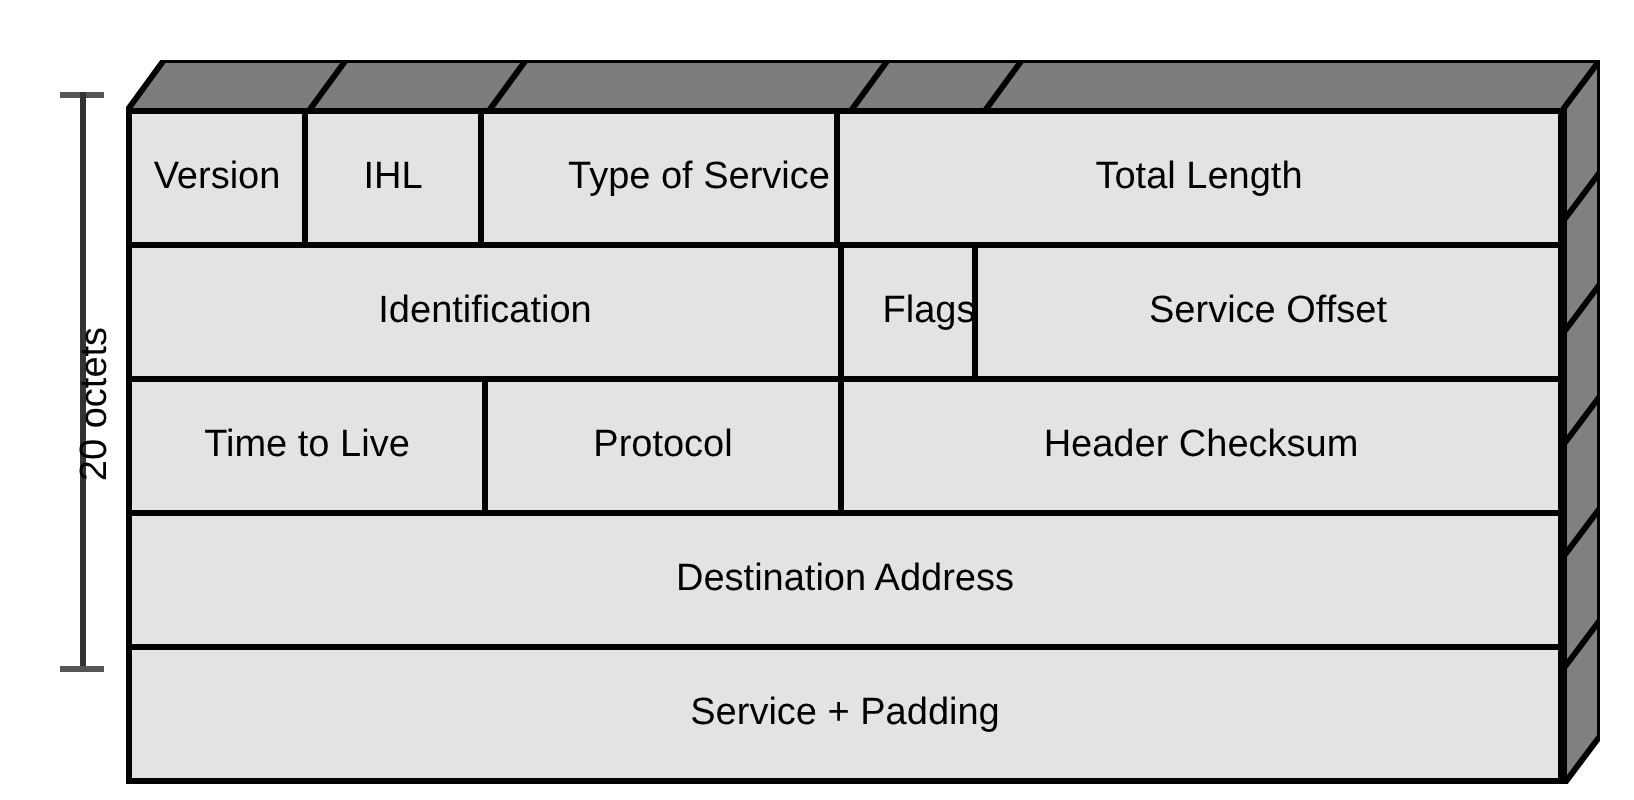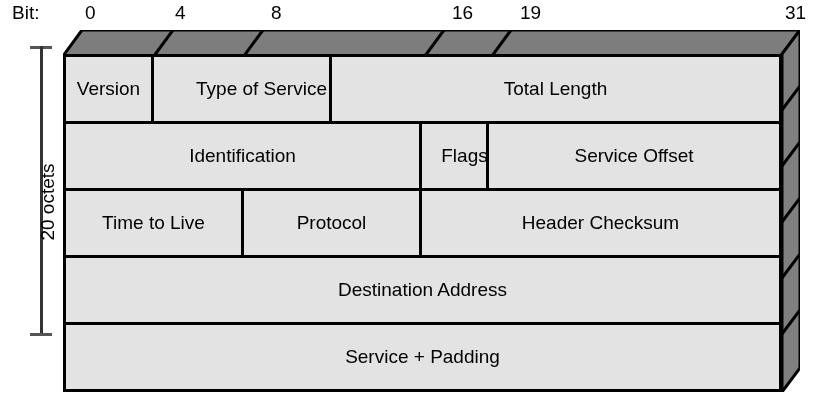--- a/index.html
+++ b/index.html
@@ -151,29 +151,20 @@
   .w16 { flex: 0 0 178px; padding-left: 40px; }
   .w3  { flex: 0 0 67px; padding-left: 21px; }
   .w32 { flex: 1 1 auto; }
   .wrest { flex: 1 1 auto; }
 </style>
 </head>
 <body>
 
 <div id="diagram-root">
 
-  <div class="bit-scale">
-    <span class="bit-caption">Bit:</span>
-    <span class="bit-0">0</span>
-    <span class="bit-4">4</span>
-    <span class="bit-8">8</span>
-    <span class="bit-16">16</span>
-    <span class="bit-19">19</span>
-    <span class="bit-31">31</span>
-  </div>
 
   <div class="octet-bracket">
     <div class="tick top"></div>
     <div class="stem"></div>
     <div class="tick bottom"></div>
     <div class="octet-label">20 octets</div>
   </div>
 
   <div class="box-3d">
 
@@ -182,20 +173,21 @@
       <line x1="91" y1="26" x2="110" y2="0" stroke="#000000" stroke-width="3"></line>
       <line x1="181" y1="26" x2="200" y2="0" stroke="#000000" stroke-width="3"></line>
       <line x1="362" y1="26" x2="381" y2="0" stroke="#000000" stroke-width="3"></line>
       <line x1="429" y1="26" x2="448" y2="0" stroke="#000000" stroke-width="3"></line>
     </svg>
 
     <div class="face">
 
       <div class="row">
         <div class="cell w4">Version</div>
+        <div class="cell w4">IHL</div>
         <div class="cell w16">Type of Service</div>
         <div class="cell wrest">Total Length</div>
       </div>
 
       <div class="row">
         <div class="cell" style="flex:0 0 356px">Identification</div>
         <div class="cell w3">Flags</div>
         <div class="cell wrest">Service Offset</div>
       </div>
 

